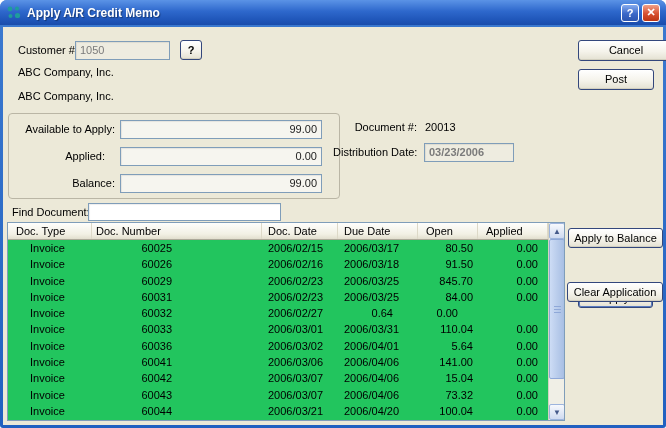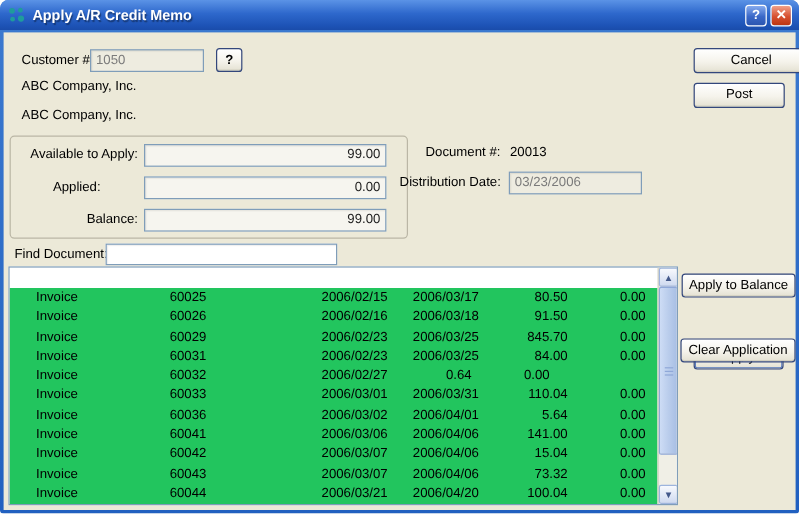--- a/index.html
+++ b/index.html
@@ -114,36 +114,44 @@
     <span class="lbl" style="left:15px;top:63px;">ABC Company, Inc.</span>
 
     <div class="btn" style="left:575px;top:13px;width:96px;">Cancel</div>
     <div class="btn" style="left:575px;top:42px;width:76px;">Post</div>
 
     <div class="groupbox" style="left:5px;top:86px;width:332px;height:86px;"></div>
 
     <span class="lbl" style="left:10px;top:96px;width:102px;text-align:right;">Available to Apply:</span>
     <div class="field amount" style="left:117px;top:93px;width:202px;">99.00</div>
 
-    <span class="lbl" style="left:10px;top:123px;width:102px;text-align:center;">Applied:</span>
+    <span class="lbl" style="left:0;top:123px;width:102px;text-align:right;">Applied:</span>
     <div class="field amount" style="left:117px;top:120px;width:202px;">0.00</div>
 
     <span class="lbl" style="left:10px;top:150px;width:102px;text-align:right;">Balance:</span>
     <div class="field amount" style="left:117px;top:147px;width:202px;">99.00</div>
 
     <span class="lbl" style="left:334px;top:94px;width:80px;text-align:right;">Document #:</span>
     <span class="lbl" style="left:422px;top:94px;">20013</span>
 
     <span class="lbl" style="left:330px;top:119px;width:84px;text-align:right;">Distribution Date:</span>
-    <div class="field disabled" style="left:421px;top:116px;width:111px;">03/23/2006</div>
+    <div class="field disabled" style="left:421px;top:116px;width:90px;font-weight:bold;">03/23/2006</div>
 
     <span class="lbl" style="left:9px;top:179px;">Find Document:</span>
     <input class="field" style="left: 85px; top: 176px; width: 193px; height: 18px;" value="">
 
     <div class="grid">
+      <div class="grid-header">
+        <div class="cell c0">Doc. Type</div>
+        <div class="cell c1">Doc. Number</div>
+        <div class="cell c2">Doc. Date</div>
+        <div class="cell c3">Due Date</div>
+        <div class="cell c4">Open</div>
+        <div class="cell c5">Applied</div>
+      </div>
       <div class="grid-body">
           <div class="grid-row">
             <div class="cell c0">Invoice</div>
             <div class="cell c1">60025</div>
             <div class="cell c2">2006/02/15</div>
             <div class="cell c3">2006/03/17</div>
             <div class="cell c4">80.50</div>
             <div class="cell c5">0.00</div>
           </div>
           <div class="grid-row">

